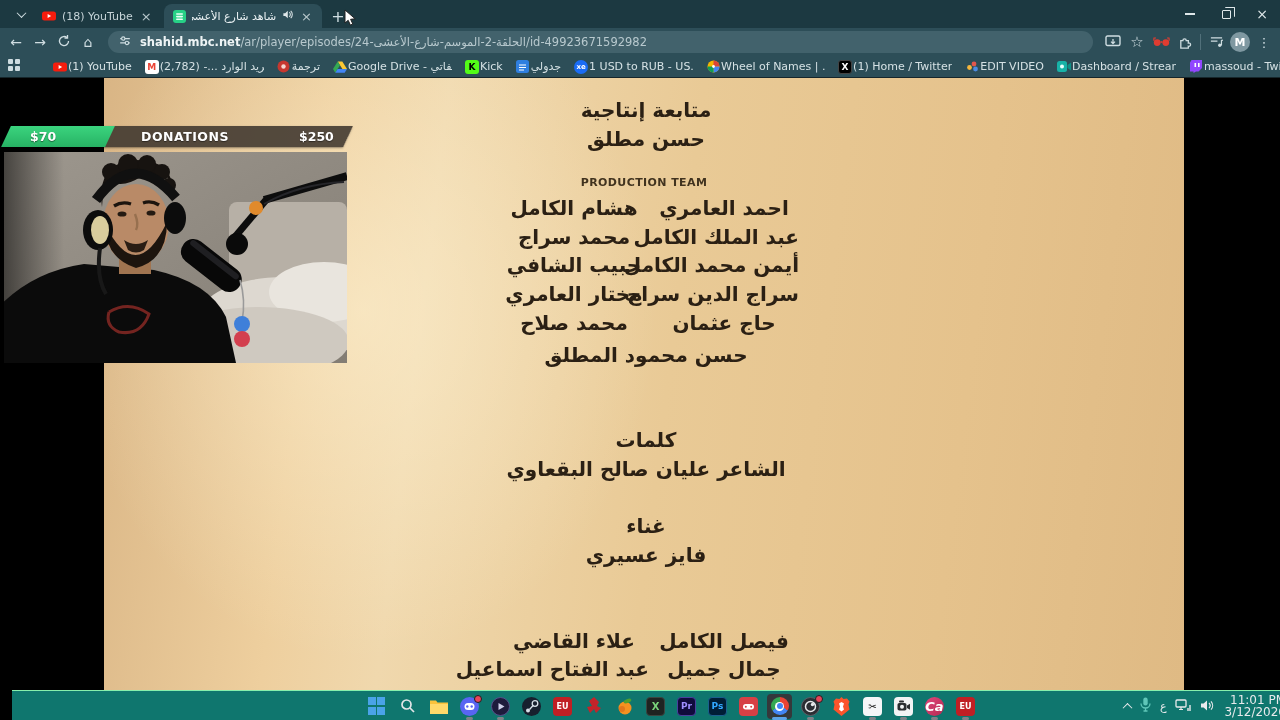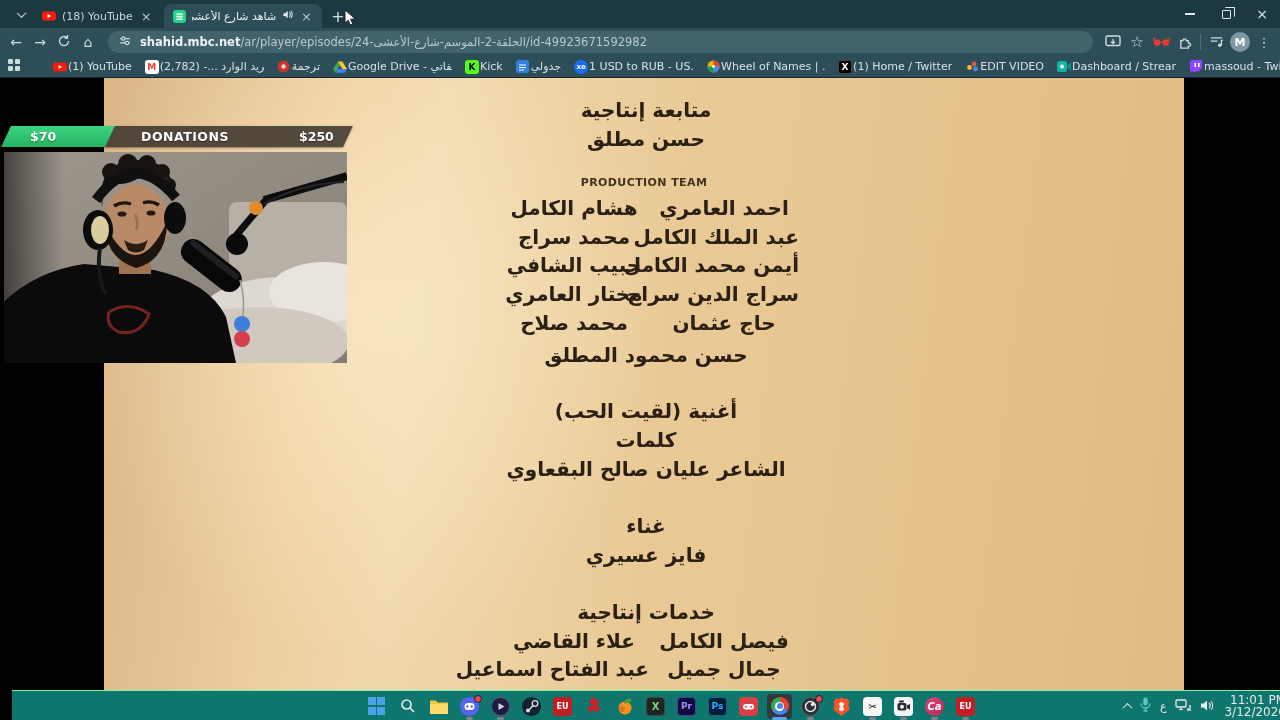--- a/index.html
+++ b/index.html
@@ -328,28 +328,26 @@
           <span>سراج الدين سراج</span>
           <span>مختار العامري</span>
         </div>
       <div class="cteam" style="top:232px;">
           <span>حاج عثمان</span>
           <span>محمد صلاح</span>
         </div>
 
       <div class="cline" style="top:264px;">حسن محمود المطلق</div>
 
-      <div class="cline" style="top:320px;">أغنية  (لقيت الحب)</div>
       <div class="cline" style="top:349px;">كلمات</div>
       <div class="cline" style="top:378px;">الشاعر عليان صالح  البقعاوي</div>
 
       <div class="cline" style="top:435px;">غناء</div>
       <div class="cline" style="top:464px;">فايز عسيري</div>
 
-      <div class="cline" style="top:521px;">خدمات إنتاجية</div>
       <div class="cteam" style="top:550px;">
           <span>فيصل الكامل</span>
           <span>علاء القاضي</span>
         </div>
       <div class="cteam" style="top:578px;">
           <span>جمال جميل</span>
           <span>عبد الفتاح اسماعيل</span>
         </div>
     </div>
 
@@ -528,21 +526,21 @@
       <div class="tki open">
           <svg width="19" height="19" viewBox="0 0 19 19">
             <rect width="19" height="19" rx="4" fill="#f2f3f4"></rect>
             <rect x="3.5" y="6" width="9" height="7.5" rx="1.8" fill="#2a2d30"></rect>
             <path d="M13 8.5 16 6.8v6l-3-1.7z" fill="#2a2d30"></path>
             <circle cx="8" cy="9.7" r="2" fill="#f2f3f4"></circle>
             <rect x="5" y="3.5" width="5" height="2" rx="1" fill="#2a2d30"></rect>
           </svg>
         </div>
       <div class="tki open">
-          <div class="glyphbox" style="width:19px;height:19px;border-radius:50%;background:linear-gradient(135deg,#e0457b,#b52b52);color:#fff;font-size:10px;font-style:italic;">Ca</div>
+          <div class="glyphbox" style="width:19px;height:19px;border-radius:50%;background:linear-gradient(135deg,#e0457b,#b52b52);color:#fff;font-size:13px;font-style:italic;">Ca</div>
         </div>
       <div class="tki open">
           <div class="glyphbox" style="width:19px;height:19px;border-radius:4px;background:#c01f24;color:#fff;font-size:8px;">EU</div>
         </div>
     </div>
 
     <div class="tray">
       <div>
           <div class="chev-up"></div>
         </div>

